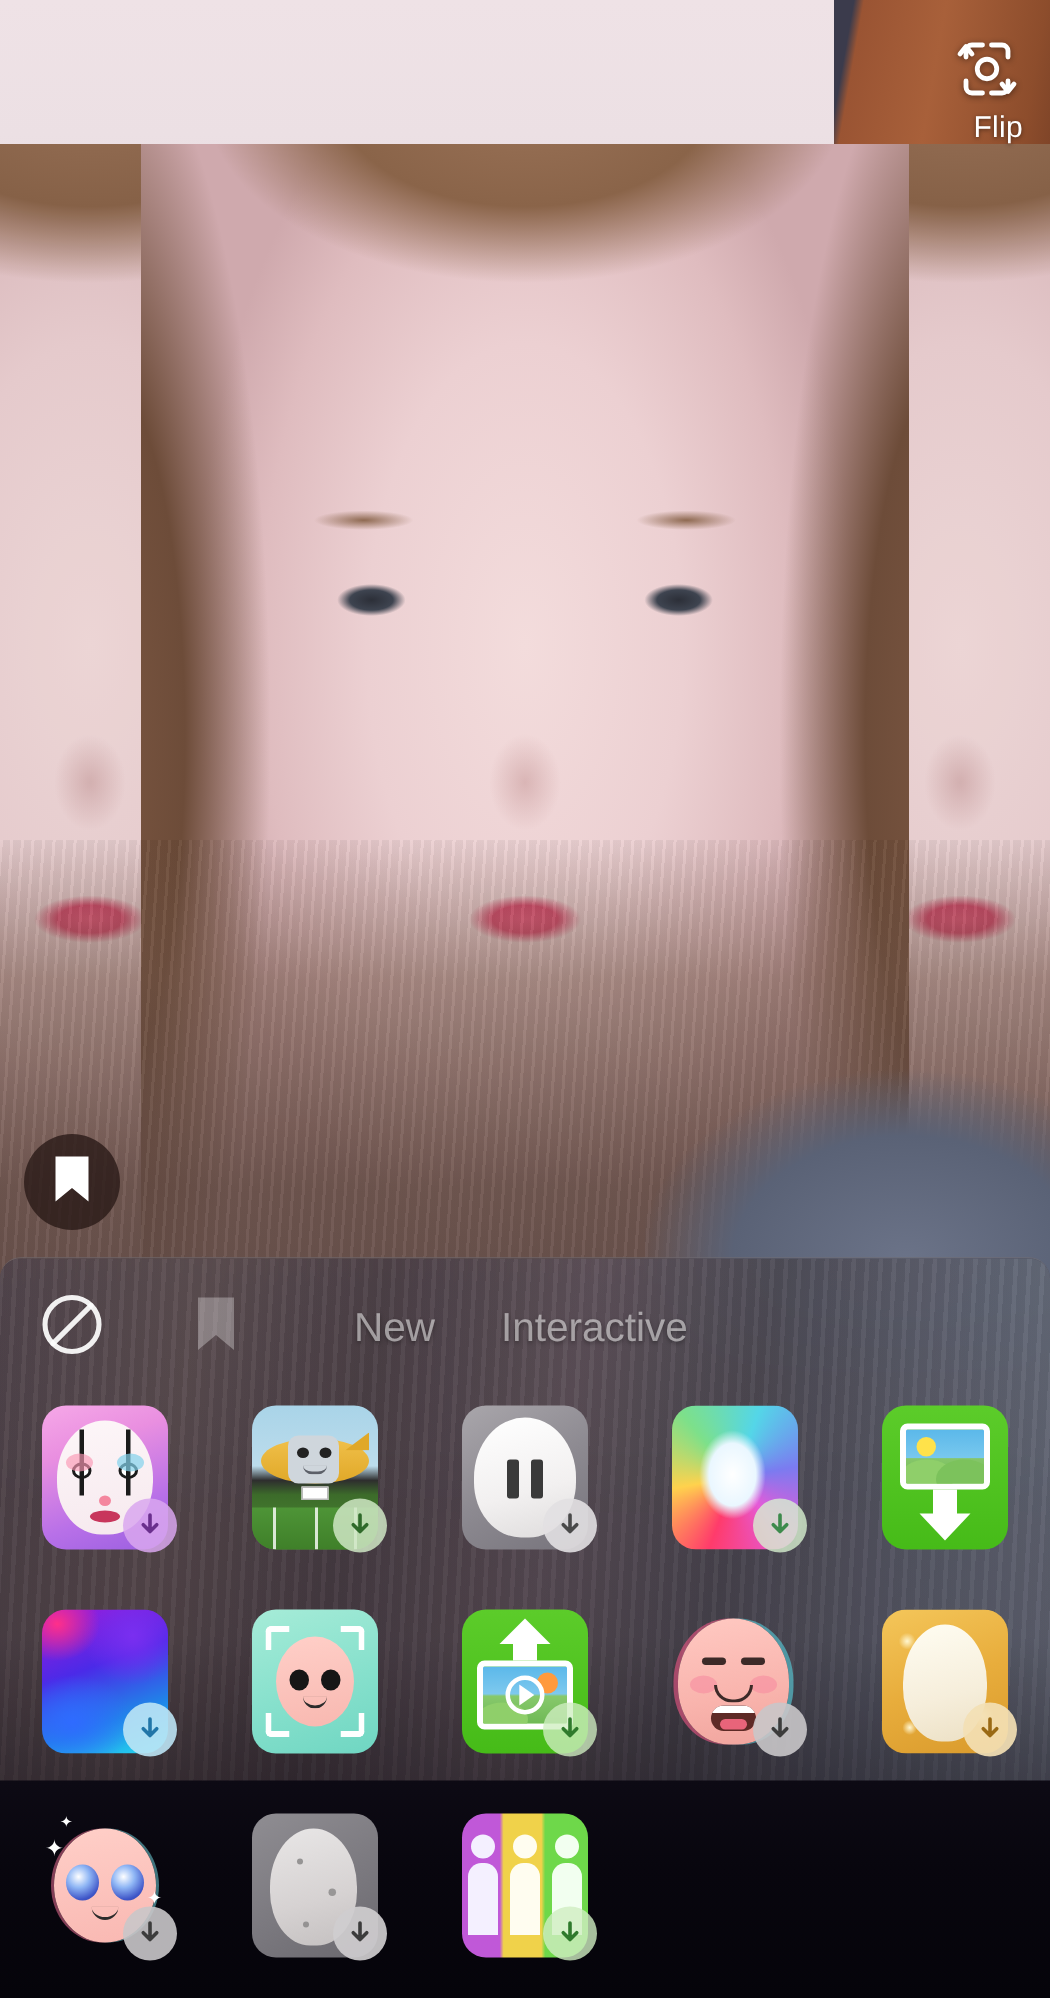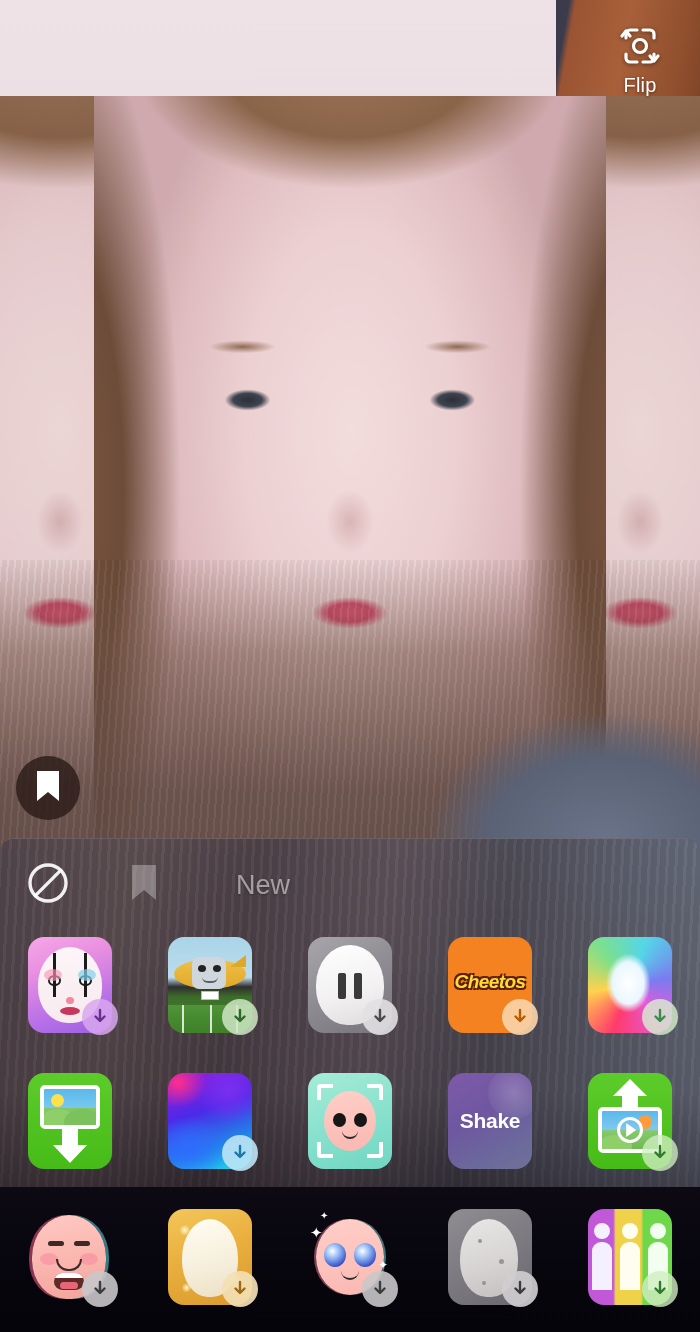--- a/index.html
+++ b/index.html
@@ -76,21 +76,21 @@
   }
   .cam-shoulder {
     position:absolute; left:430px; top:700px; width:290px; height:200px; z-index:5;
     background:radial-gradient(ellipse 210px 150px at 60% 70%, #6b7388 0%, #5a6276 55%, rgba(90,98,118,0) 85%);
   }
 
   
   .flip-btn {
     position:absolute; right:18px; top:24px; z-index:40;
     width:84px;
-    display:flex; flex-direction:column; align-items:center; gap:6px;
+    display:flex; flex-direction:column; align-items:flex-end; gap:6px;
     cursor:pointer;
   }
   .flip-btn svg { display:block; filter:drop-shadow(0 1px 2px rgba(0,0,0,.45)); }
   .flip-label {
     color:#fff; font-size:20px; letter-spacing:.2px;
     text-shadow:0 1px 3px rgba(0,0,0,.5);
   }
 
   
   .preview-save {
@@ -286,20 +286,21 @@
       </div>
       <div class="tab-icon saved">
         <span>
           <svg width="30" height="40" viewBox="0 0 30 40">
             <path d="M3 2 h24 v35 l-12-10 -12 10 Z" fill="#fff" opacity=".30"></path>
           </svg>
         </span>
       </div>
       <div class="tabs">
         <div class="tab">New</div>
+        <div class="tab">Interactive</div>
       </div>
     </div>
 
     <div class="grid">
 
       <div class="cell">
         <div class="tile art-clown">
           <div class="headshot" style="left:10px;top:10px;width:64px;height:76px;background:linear-gradient(170deg,#fdf6f8 0%,#f6e9ee 100%);">
             <div class="eye l" style="top:28px;left:10px;width:13px;height:11px;border-radius:50%;background:#fff;border:2px solid #1b1b1b;"></div>
             <div class="eye r" style="top:28px;right:10px;width:13px;height:11px;border-radius:50%;background:#fff;border:2px solid #1b1b1b;"></div>
@@ -346,30 +347,20 @@
             <div style="position:absolute;right:22px;top:28px;width:8px;height:26px;background:#3a3a3a;border-radius:2px;"></div>
           </div>
         </div>
         <div class="dl" style="background:rgba(226,224,226,.9);">
           <svg width="20" height="20" viewBox="0 0 20 20">
               <path d="M10 3v10M5.5 9.5L10 14l4.5-4.5" stroke="#4a4a4a" stroke-width="2.4" fill="none" stroke-linecap="round" stroke-linejoin="round"></path>
             </svg>
         </div>
       </div>
 
-      <div class="cell">
-        <div class="tile art-cheetos">
-          <div style="position:absolute;left:0;right:0;top:34px;text-align:center;font-size:19px;font-style:italic;font-weight:bold;color:#ffd93b;text-shadow:-1.6px -1.6px 0 #5a1f00,1.6px -1.6px 0 #5a1f00,-1.6px 1.6px 0 #5a1f00,1.6px 1.6px 0 #5a1f00;letter-spacing:-.6px;">Cheetos</div>
-        </div>
-        <div class="dl" style="background:rgba(247,211,168,.92);">
-          <svg width="20" height="20" viewBox="0 0 20 20">
-              <path d="M10 3v10M5.5 9.5L10 14l4.5-4.5" stroke="#b85c00" stroke-width="2.4" fill="none" stroke-linecap="round" stroke-linejoin="round"></path>
-            </svg>
-        </div>
-      </div>
 
       <div class="cell">
         <div class="tile art-rainbow"></div>
         <div class="dl" style="background:rgba(215,240,207,.8);">
           <svg width="20" height="20" viewBox="0 0 20 20">
               <path d="M10 3v10M5.5 9.5L10 14l4.5-4.5" stroke="#3d8a4c" stroke-width="2.4" fill="none" stroke-linecap="round" stroke-linejoin="round"></path>
             </svg>
         </div>
       </div>
 
@@ -401,26 +392,20 @@
             <div style="position:absolute;right:9px;top:22px;width:13px;height:14px;border-radius:50%;background:#161616;"></div>
             <div style="position:absolute;left:50%;transform:translateX(-50%);top:40px;width:16px;height:8px;border-bottom:2.5px solid #2b2b2b;border-radius:0 0 14px 14px;"></div>
           </div>
           <div style="position:absolute;left:9px;top:11px;width:16px;height:16px;border-left:4px solid #fff;border-top:4px solid #fff;border-radius:4px 0 0 0;"></div>
           <div style="position:absolute;right:9px;top:11px;width:16px;height:16px;border-right:4px solid #fff;border-top:4px solid #fff;border-radius:0 4px 0 0;"></div>
           <div style="position:absolute;left:9px;bottom:11px;width:16px;height:16px;border-left:4px solid #fff;border-bottom:4px solid #fff;border-radius:0 0 0 4px;"></div>
           <div style="position:absolute;right:9px;bottom:11px;width:16px;height:16px;border-right:4px solid #fff;border-bottom:4px solid #fff;border-radius:0 0 4px 0;"></div>
         </div>
       </div>
 
-      <div class="cell">
-        <div class="tile art-shake">
-          <div style="position:absolute;right:-8px;top:-6px;width:52px;height:52px;border-radius:50%;background:radial-gradient(circle,rgba(255,255,255,.22) 0%,rgba(255,255,255,.05) 70%);"></div>
-          <div style="position:absolute;left:0;right:0;top:36px;text-align:center;color:#fff;font-size:21px;font-weight:bold;letter-spacing:-.3px;">Shake</div>
-        </div>
-      </div>
 
       <div class="cell">
         <div class="tile art-green">
           <div style="position:absolute;left:50%;transform:translateX(-50%);top:6px;width:0;height:0;border-left:17px solid transparent;border-right:17px solid transparent;border-bottom:17px solid #fff;"></div>
           <div style="position:absolute;left:50%;transform:translateX(-50%);top:22px;width:16px;height:12px;background:#fff;"></div>
           <div style="position:absolute;left:10px;top:34px;width:64px;height:46px;border:4px solid #fff;border-radius:5px;background:linear-gradient(180deg,#5bb8ea 0%,#7ec9ee 48%,#87c96c 52%,#6fb955 100%);overflow:hidden;">
             <div style="position:absolute;right:6px;top:4px;width:14px;height:14px;border-radius:50%;background:#ff9a3d;"></div>
             <div style="position:absolute;left:-4px;bottom:-8px;width:34px;height:22px;border-radius:50%;background:#8fcf6a;"></div>
             <div style="position:absolute;left:50%;top:50%;transform:translate(-50%,-50%);width:26px;height:26px;border-radius:50%;border:3px solid #fff;"></div>
             <div style="position:absolute;left:50%;top:50%;transform:translate(-38%,-50%);width:0;height:0;border-left:10px solid #fff;border-top:7px solid transparent;border-bottom:7px solid transparent;"></div>

